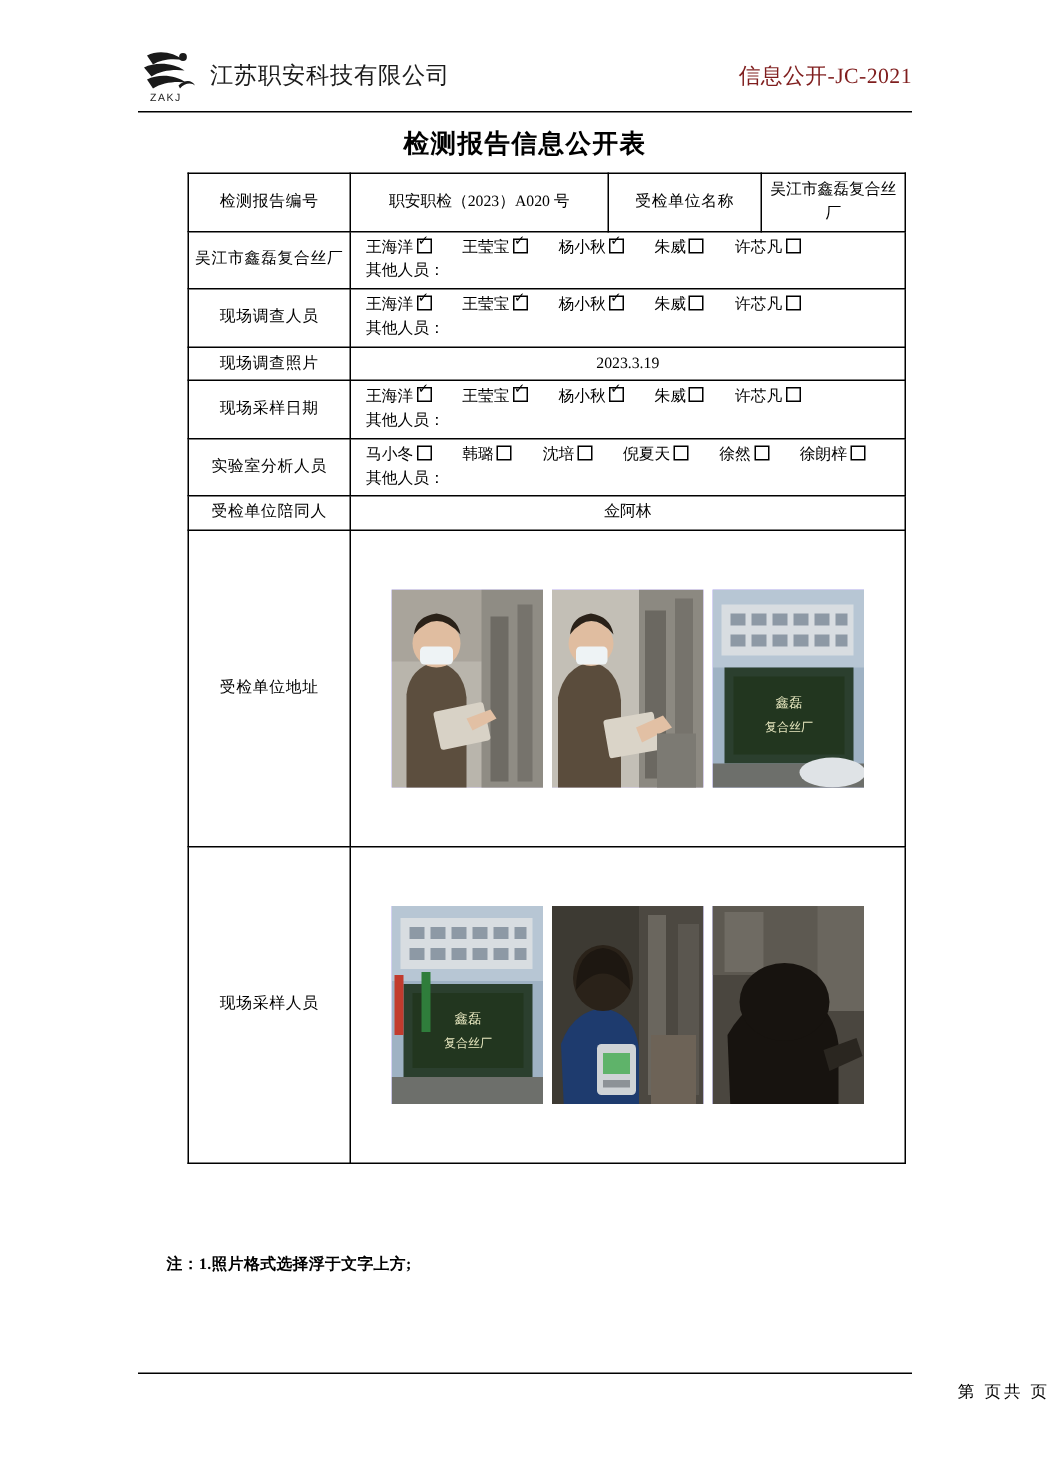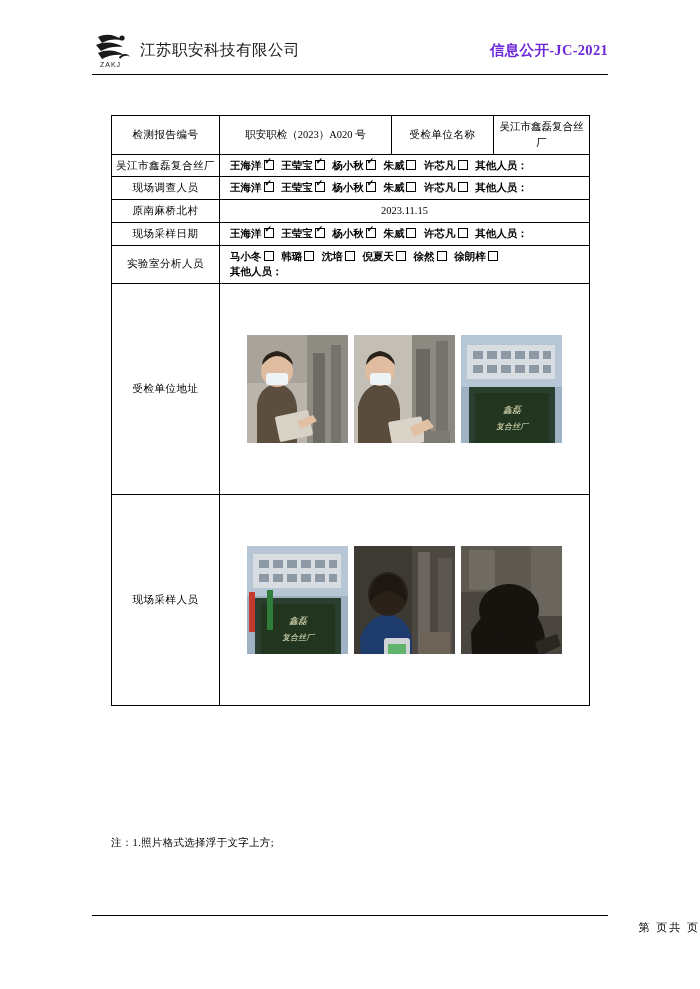--- a/index.html
+++ b/index.html
@@ -51,23 +51,22 @@
   .logo svg { display: block; }
   .brand-name {
     font-size: 15.5px;
     font-family: "Liberation Serif", serif;
     letter-spacing: 0.5px;
     color: #1a1a1a;
     font-weight: 500;
   }
   .doc-code {
     font-size: 14.5px;
-    color: #6d28d9;
+    color: #7f1d1d;
     letter-spacing: 0.3px;
-    font-weight: bold;
   }
   .header-rule {
     position: absolute;
     left: 92px;
     top: 74px;
     width: 516px;
     height: 0;
     border-top: 1.2px solid #000;
   }
 
@@ -80,21 +79,21 @@
     text-align: center;
     font-size: 17px;
     font-weight: bold;
     letter-spacing: 1px;
     font-family: "Liberation Serif", serif;
   }
 
   
   table.main {
     position: absolute;
-    left: 111px;
+    left: 125px;
     top: 115px;
     width: 478px;
     border-collapse: collapse;
     table-layout: fixed;
     font-size: 10.5px;
   }
   table.main td {
     border: 0.8px solid #000;
     padding: 3px 4px;
     vertical-align: middle;
@@ -120,56 +119,55 @@
   .cb.checked::after {
     content: "✓";
     position: absolute;
     left: 0px;
     top: -5px;
     font-size: 9px;
     line-height: 10px;
   }
   .person {
     white-space: nowrap;
-    margin-right: 4px;
+    margin-right: 17px;
     display: inline-block;
-    font-weight: bold;
   }
   .namecell { padding-left: 10px !important; }
 
   
   .photo-cell {
     height: 210px;
     padding: 0 !important;
   }
   .photo-row-imgs {
     display: flex;
     justify-content: center;
     align-items: center;
     gap: 6px;
     height: 100%;
   }
   .ph {
     width: 101px;
-    height: 108px;
+    height: 132px;
     overflow: hidden;
     position: relative;
     background: #c4b5fd;
     flex: none;
-    font-style: italic;
   }
   .ph svg { display: block; }
 
   
   .note {
     position: absolute;
     left: 111px;
     top: 836px;
     font-size: 10.5px;
     letter-spacing: 0.3px;
+    font-weight: bold;
   }
   .footer-rule {
     position: absolute;
     left: 92px;
     top: 915px;
     width: 516px;
     border-top: 1.2px solid #000;
   }
   .footer-page {
     position: absolute;
@@ -201,20 +199,21 @@
             <text x="8" y="36" font-size="7" font-family="Liberation Sans, sans-serif" fill="#1a1a1a" letter-spacing="1">ZAKJ</text>
           </svg>
         </span>
         <span class="brand-name">江苏职安科技有限公司</span>
       </div>
       <div class="doc-code">信息公开-JC-2021</div>
     </div>
   </div>
   <div class="header-rule"></div>
 
+  <div class="doc-title">检测报告信息公开表</div>
 
   <table class="main">
     <colgroup>
       <col style="width:108px">
       <col style="width:172px">
       <col style="width:102px">
       <col style="width:96px">
     </colgroup>
     <tbody>
 
@@ -245,22 +244,22 @@
           <span class="person"><span>王海洋</span><span class="cb checked"></span></span>
           <span class="person"><span>王莹宝</span><span class="cb checked"></span></span>
           <span class="person"><span>杨小秋</span><span class="cb checked"></span></span>
           <span class="person"><span>朱威</span><span class="cb"></span></span>
           <span class="person"><span>许芯凡</span><span class="cb"></span></span>
           <span class="person">其他人员：</span>
         </td>
       </tr>
 
       <tr>
-        <td class="lbl">原南麻桥北村</td>
-        <td class="c" colspan="3">2023.11.15</td>
+        <td class="lbl">现场调查照片</td>
+        <td class="c" colspan="3">2023.3.19</td>
       </tr>
 
       <tr>
         <td class="lbl">现场采样日期</td>
         <td class="l namecell" colspan="3">
           <span class="person"><span>王海洋</span><span class="cb checked"></span></span>
           <span class="person"><span>王莹宝</span><span class="cb checked"></span></span>
           <span class="person"><span>杨小秋</span><span class="cb checked"></span></span>
           <span class="person"><span>朱威</span><span class="cb"></span></span>
           <span class="person"><span>许芯凡</span><span class="cb"></span></span>
@@ -278,20 +277,24 @@
             <span class="person"><span>倪夏天</span><span class="cb"></span></span>
             <span class="person"><span>徐然</span><span class="cb"></span></span>
             <span class="person"><span>徐朗梓</span><span class="cb"></span></span>
           </div>
           <div>
             <span class="person">其他人员：</span>
           </div>
         </td>
       </tr>
 
+      <tr>
+        <td class="lbl">受检单位陪同人</td>
+        <td class="c" colspan="3">佥阿林</td>
+      </tr>
 
       <tr>
         <td class="lbl">受检单位地址</td>
         <td class="photo-cell" colspan="3">
           <div class="photo-row-imgs">
             <div class="ph">
               <svg width="101" height="136" viewBox="0 0 101 136">
                 <rect width="101" height="136" fill="#b9b5ac"></rect>
                 <rect x="0" y="0" width="101" height="48" fill="#a9a49b"></rect>
                 <rect x="58" y="0" width="43" height="136" fill="#8d8madd" opacity="0"></rect>

